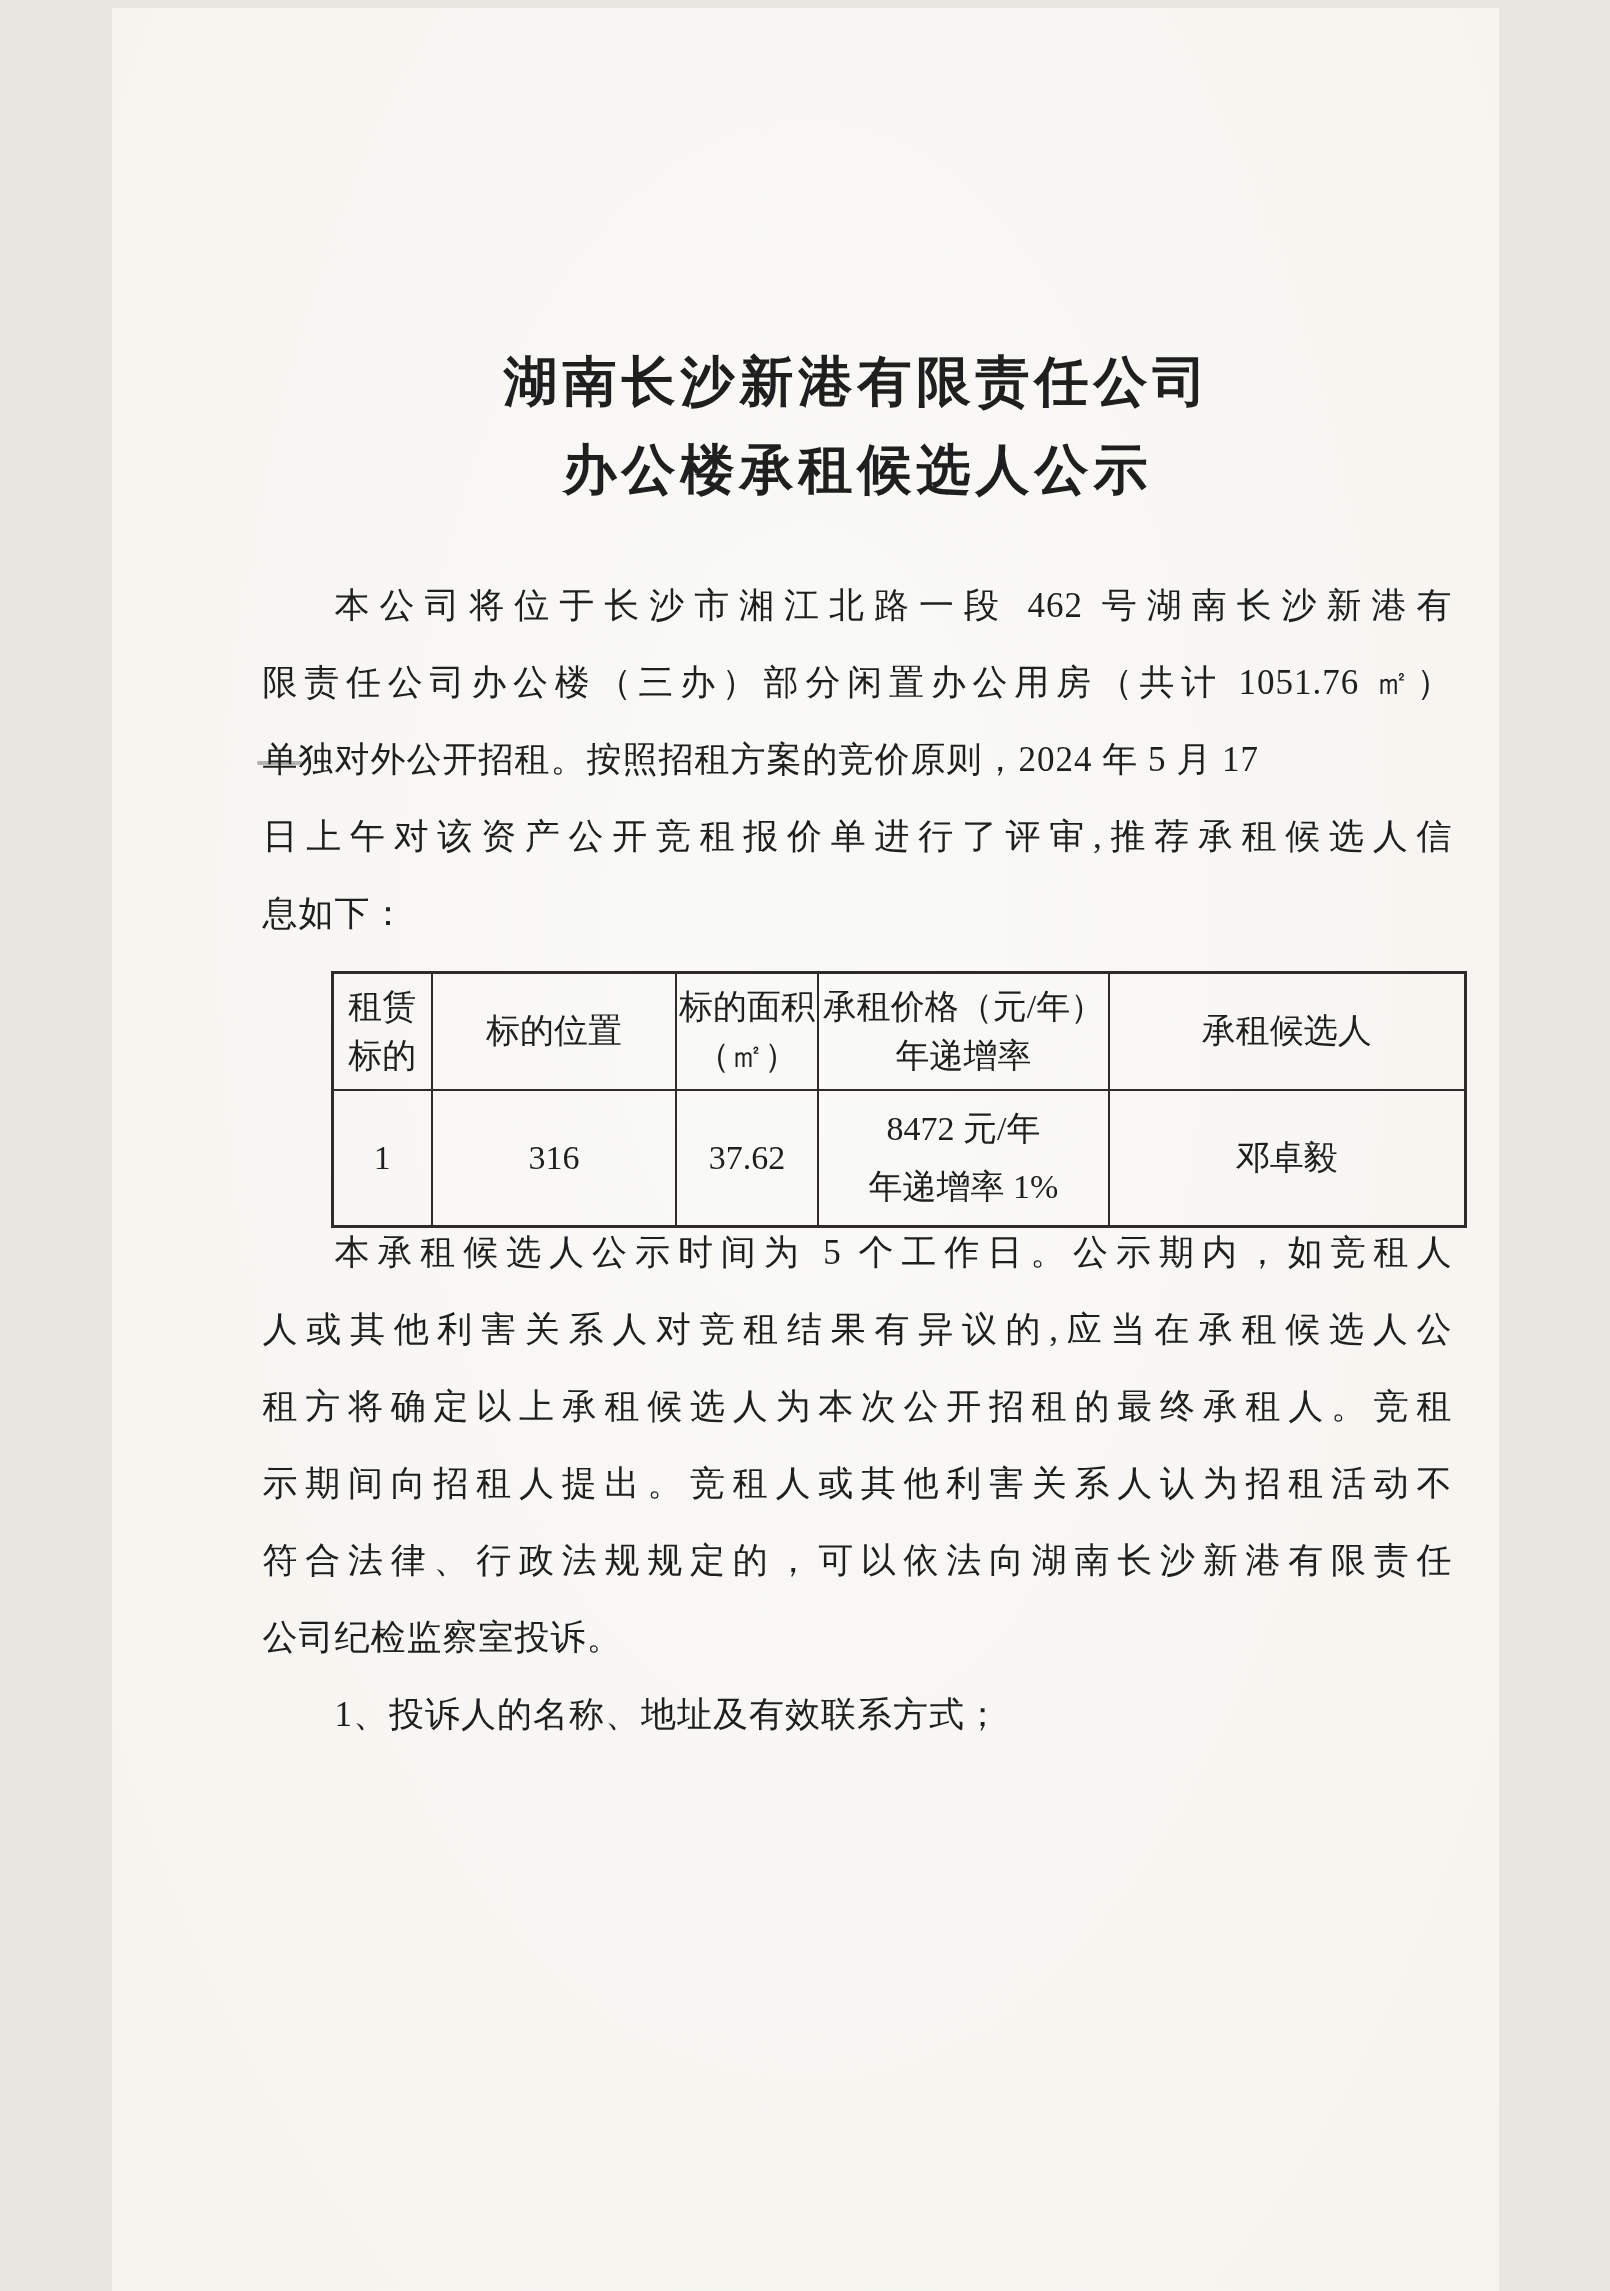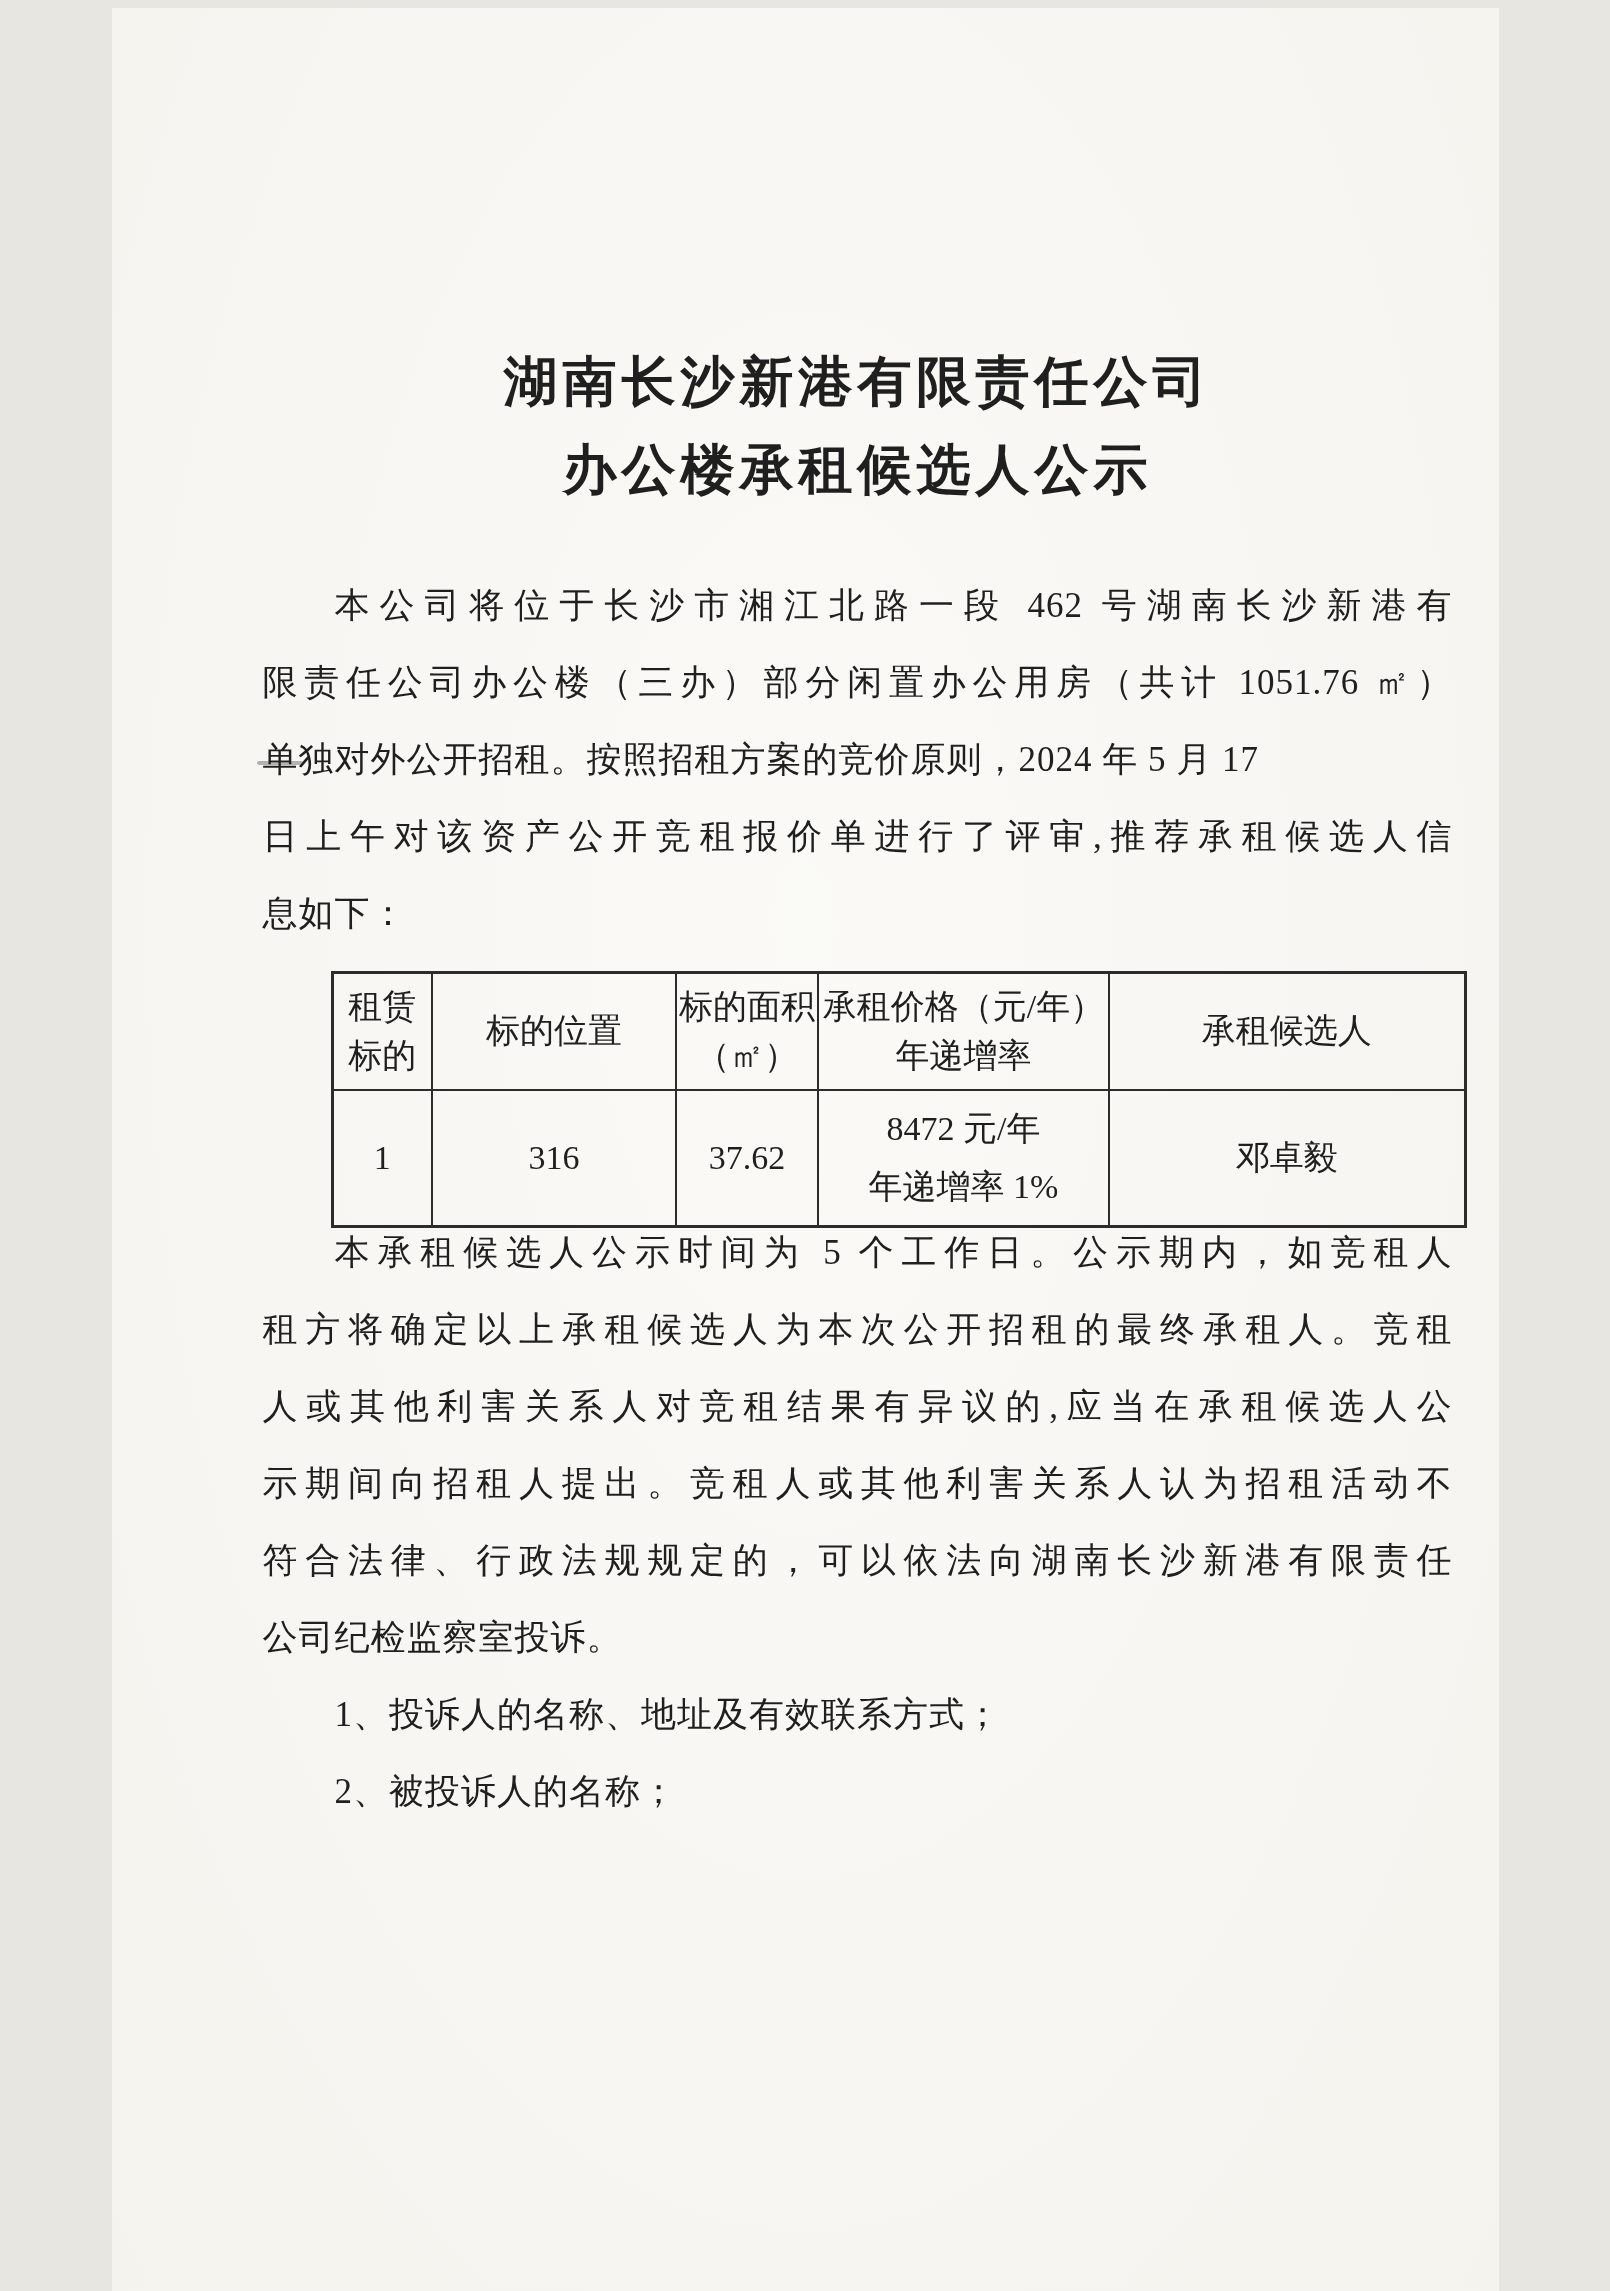--- a/index.html
+++ b/index.html
@@ -116,27 +116,26 @@
           <div>8472 元/年</div>
           <div>年递增率 1%</div>
         </td>
         <td>邓卓毅</td>
       </tr>
     </tbody>
   </table>
 
   <div class="textblock" style="top:1206px;">
     <div class="line fill indent">本承租候选人公示时间为 5 个工作日。公示期内，如竞租人</div>
+    <div class="line fill">人或其他利害关系人对竞租结果有异议的,应当在承租候选人公</div>
     <div class="line fill">租方将确定以上承租候选人为本次公开招租的最终承租人。竞租</div>
-    <div class="line fill">人或其他利害关系人对竞租结果有异议的,应当在承租候选人公</div>
     <div class="line fill">示期间向招租人提出。竞租人或其他利害关系人认为招租活动不</div>
     <div class="line fill">符合法律、行政法规规定的，可以依法向湖南长沙新港有限责任</div>
     <div class="line">公司纪检监察室投诉。</div>
     <div class="line indent">1、投诉人的名称、地址及有效联系方式；</div>
-    <div class="line indent">2、被投诉人的名称；</div>
   </div>
 
   <svg class="stamp" viewBox="-200 -200 400 400" xmlns="http://www.w3.org/2000/svg">
     <defs>
       <path id="arcName" d="M -101 85 A 132 132 0 1 1 101 85" fill="none"></path>
       <path id="arcCode" d="M -79 79 A 112 112 0 0 0 79 79" fill="none"></path>
       <path id="arcInner" d="M -87 26 A 90 90 0 0 1 -87 -26" fill="none"></path>
     </defs>
     <circle cx="0" cy="0" r="170" fill="none" stroke="var(--stamp)" stroke-width="10"></circle>
     <polygon fill="var(--stamp)" points="0,-80 18,-24.8 76.1,-24.7 29.1,9.45 47,64.7 0,30.6 -47,64.7 -29.1,9.45 -76.1,-24.7 -18,-24.8"></polygon>

